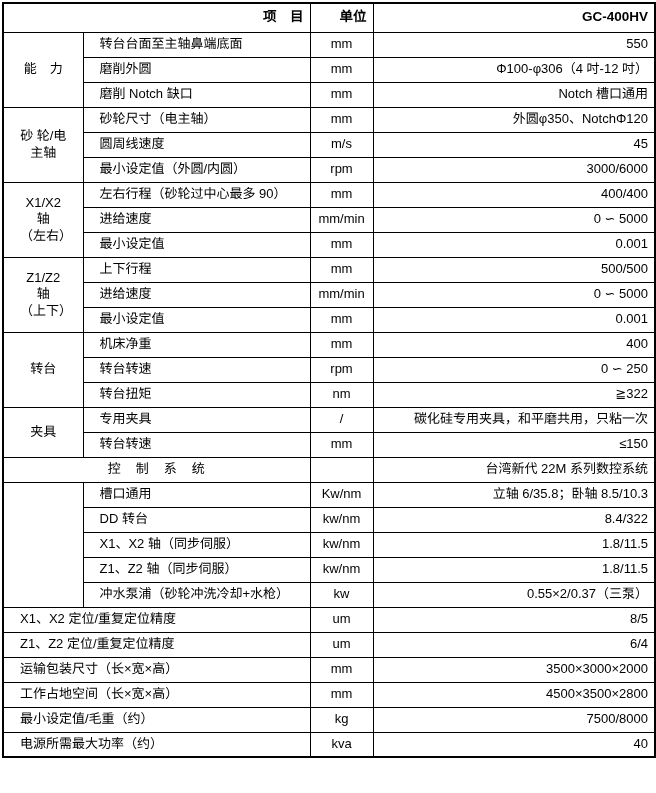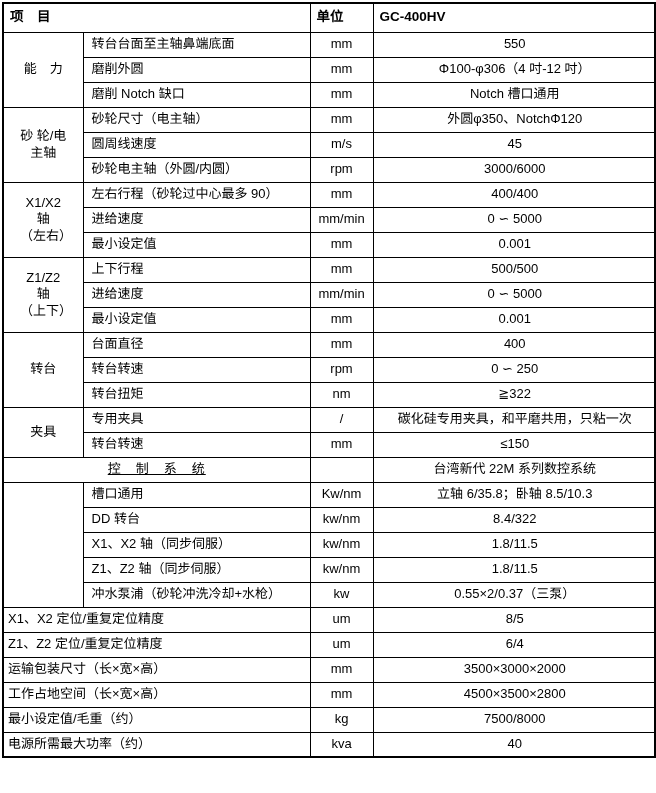--- a/index.html
+++ b/index.html
@@ -24,32 +24,32 @@
     padding: 1px 6px;
     overflow: hidden;
     vertical-align: middle;
     font-weight: normal;
     line-height: 1.25;
   }
   tr.hdr-row th {
     height: 29px;
     font-weight: bold;
     font-size: 13.5px;
-    text-align: left;
+    text-align: right;
   }
   td.group {
     text-align: center;
     white-space: pre-line;
     padding: 1px 16px;
   }
-  td.item { text-align: left; padding-left: 8px; }
+  td.item { text-align: left; padding-left: 16px; }
   td.unit { text-align: center; padding: 1px 2px; margin-left: 12px; }
-  td.val  { text-align: center; padding-left: 8px; }
-  td.span2 { text-align: left; padding-left: 4px; margin-top: 30px; }
-  td.ctrl { text-align: center; letter-spacing: 1px; text-decoration: underline; }
+  td.val  { text-align: right; padding-left: 8px; }
+  td.span2 { text-align: left; padding-left: 16px; margin-top: 30px; }
+  td.ctrl { text-align: center; letter-spacing: 1px; }
 </style>
 </head>
 <body>
 
 <table class="spec">
   <colgroup>
     <col style="width:80px">
     <col style="width:227px">
     <col style="width:63px">
     <col style="width:282px">
@@ -85,21 +85,21 @@
     <td class="item">砂轮尺寸（电主轴）</td>
     <td class="unit">mm</td>
     <td class="val">外圆φ350、NotchΦ120</td>
   </tr>
   <tr>
     <td class="item">圆周线速度</td>
     <td class="unit">m/s</td>
     <td class="val">45</td>
   </tr>
   <tr>
-    <td class="item">砂轮电主轴（外圆/内圆）</td>
+    <td class="item">最小设定值（外圆/内圆）</td>
     <td class="unit">rpm</td>
     <td class="val">3000/6000</td>
   </tr>
 
   <tr>
     <td rowspan="3" class="group">X1/X2 轴
 （左右）</td>
     <td class="item">左右行程（砂轮过中心最多 90）</td>
     <td class="unit">mm</td>
     <td class="val">400/400</td>
@@ -128,21 +128,21 @@
     <td class="val">0 ∽ 5000</td>
   </tr>
   <tr>
     <td class="item">最小设定值</td>
     <td class="unit">mm</td>
     <td class="val">0.001</td>
   </tr>
 
   <tr>
     <td rowspan="3" class="group">转台</td>
-    <td class="item">台面直径</td>
+    <td class="item">机床净重</td>
     <td class="unit">mm</td>
     <td class="val">400</td>
   </tr>
   <tr>
     <td class="item">转台转速</td>
     <td class="unit">rpm</td>
     <td class="val">0 ∽ 250</td>
   </tr>
   <tr>
     <td class="item">转台扭矩</td>

